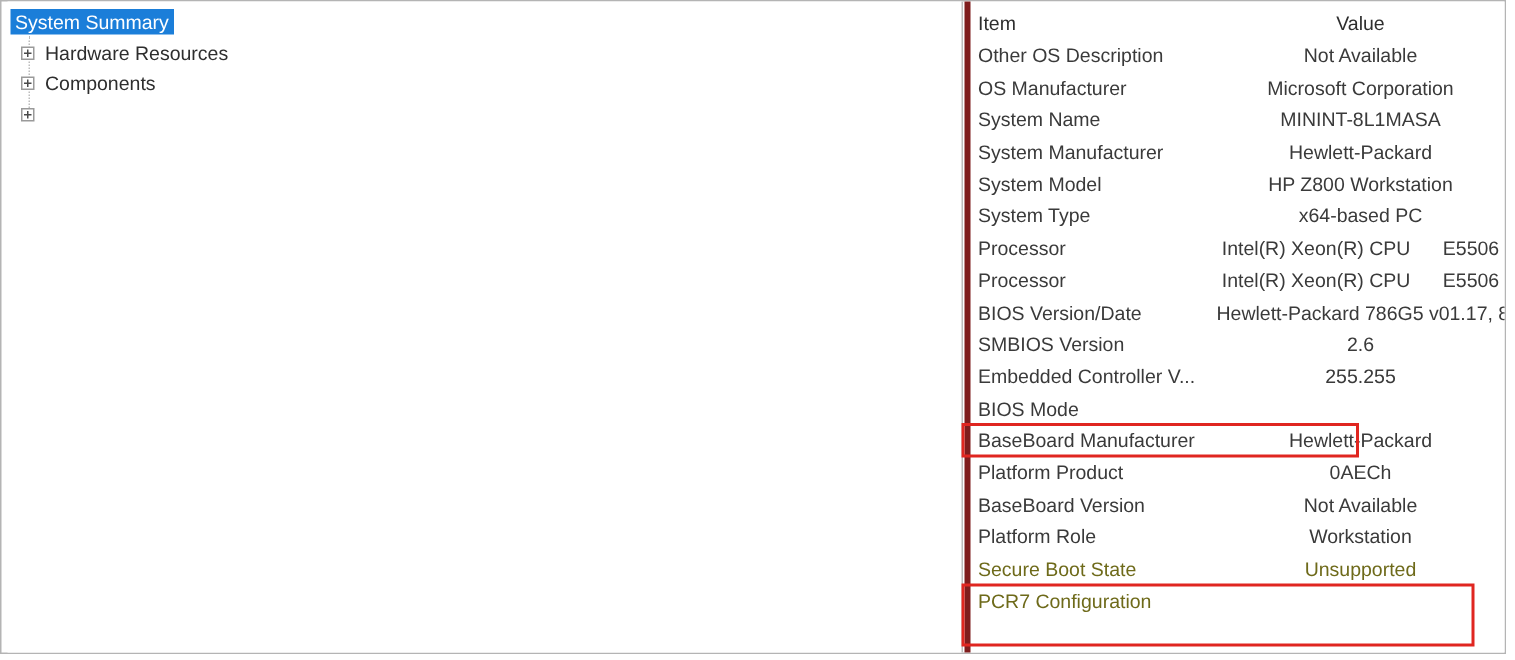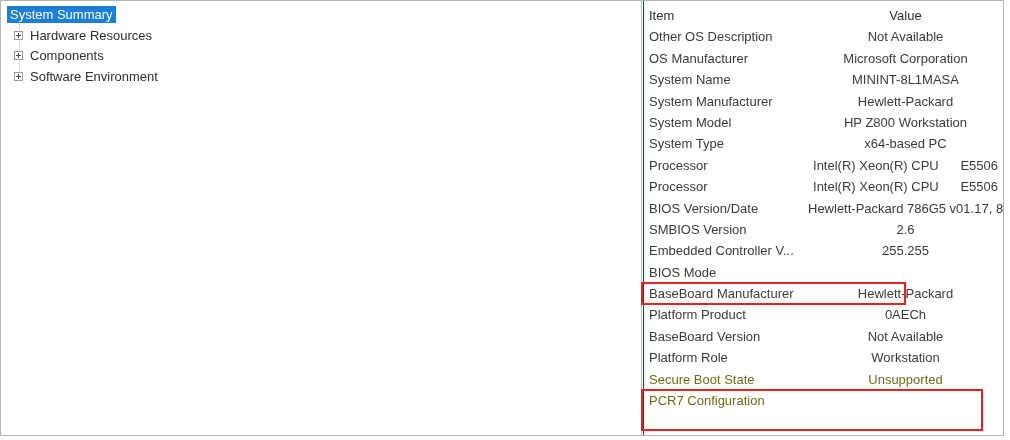--- a/index.html
+++ b/index.html
@@ -60,21 +60,21 @@
   }
   .expander::after {
     content: ""; position: absolute;
     top: 1px; bottom: 1px; left: 3px; width: 1px;
     background: #4a4a4a;
   }
 
   
   .list-pane {
     position: absolute; left: 642px; top: 0; bottom: 0; right: 0;
-    border-left: 1px solid #7f1d1d;
+    border-left: 4px solid #7f1d1d;
     background: #ffffff;
     overflow: hidden;
     padding-top: 4px;
   }
   .row {
     display: flex;
     height: 21.4px;
     line-height: 21.4px;
     padding-left: 5px;
     white-space: pre;
@@ -108,21 +108,20 @@
         <div class="tree-row">
           <span class="expander"></span>
           <span class="label">Hardware Resources</span>
         </div>
         <div class="tree-row">
           <span class="expander"></span>
           <span class="label">Components</span>
         </div>
         <div class="tree-row">
           <span class="expander"></span>
-          <span class="label">Software Environment</span>
         </div>
       </div>
   </div>
 
   <div class="list-pane">
     <div class="row header">
       <span class="cell item">Item</span>
       <span class="cell value">Value</span>
     </div>
     <div>

